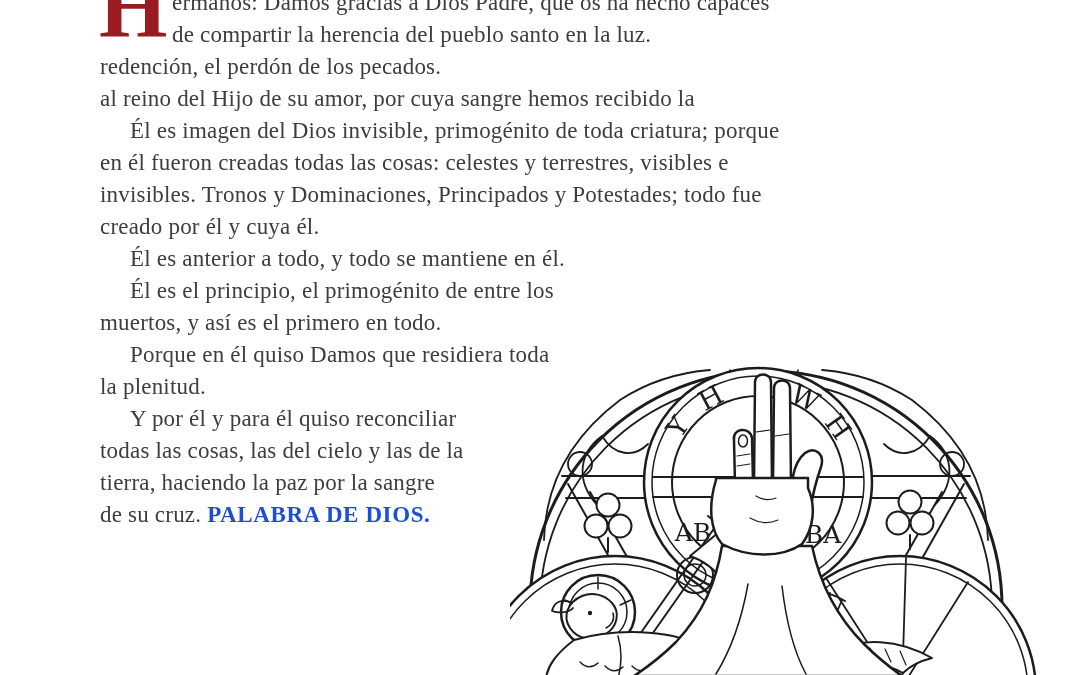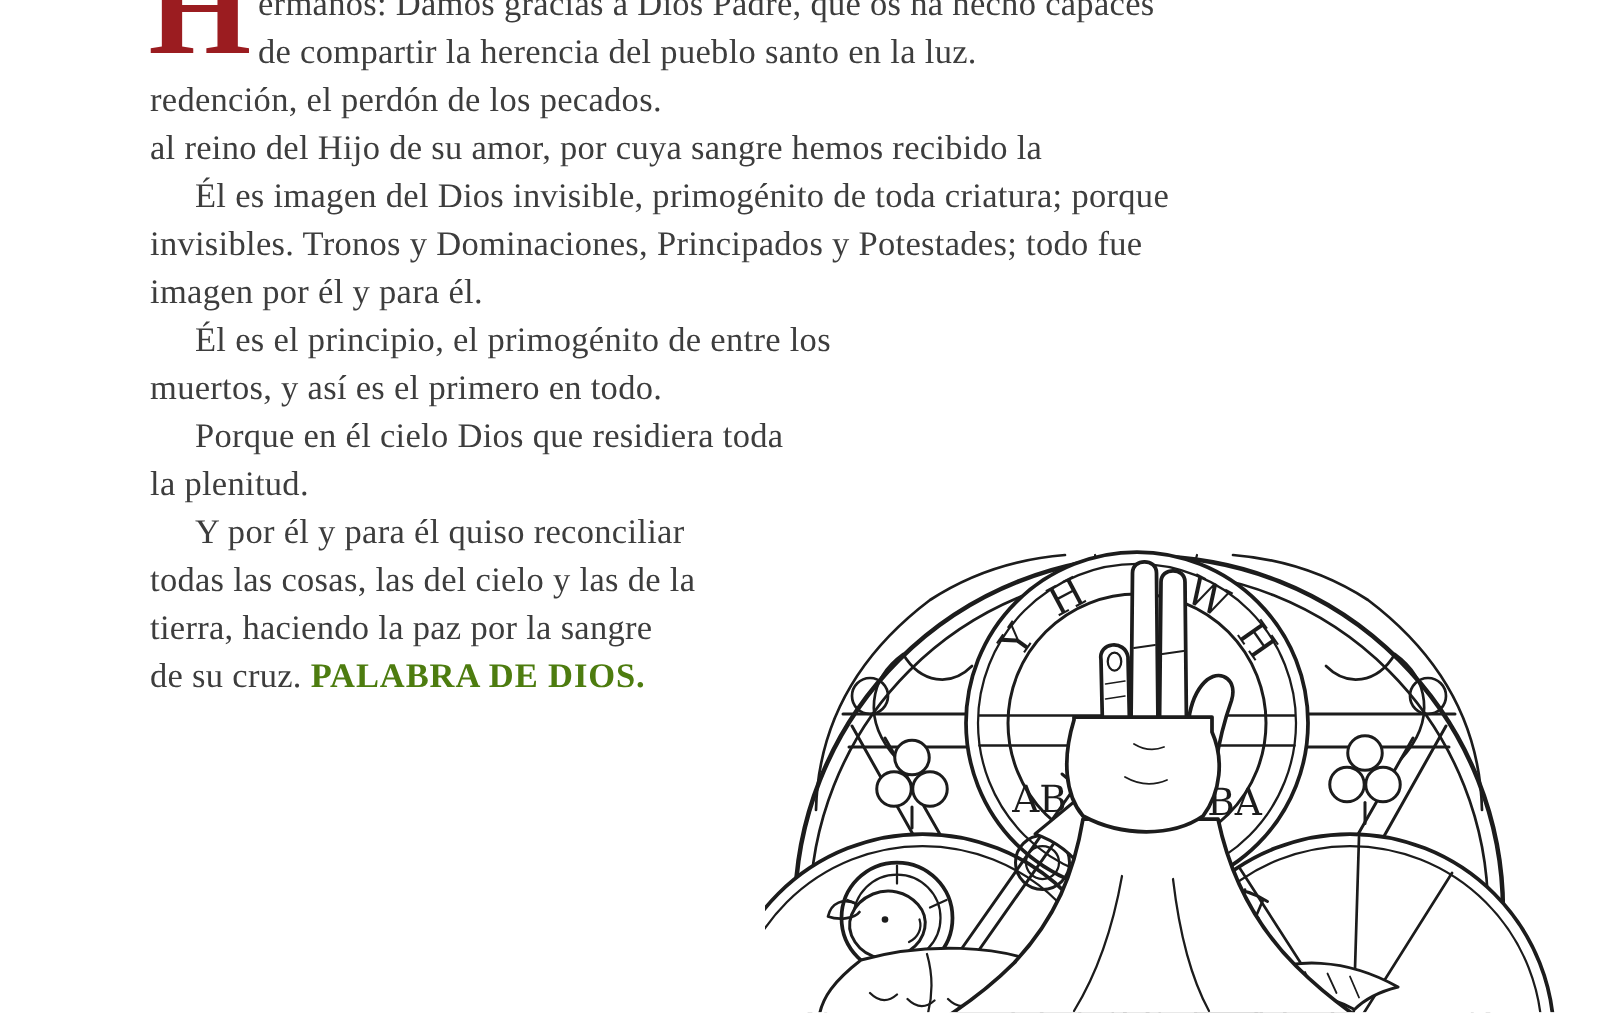--- a/index.html
+++ b/index.html
@@ -5,45 +5,47 @@
   html,body{margin:0;padding:0;background:#fff;}
   .page{position:relative;width:1080px;height:675px;background:#ffffff;overflow:hidden;
         font-family:"Liberation Serif",serif;}
   .textcol{position:absolute;left:100px;top:-13px;width:920px;color:#3d3d3d;
            font-size:23px;line-height:32px;letter-spacing:0.2px;}
   .line{white-space:nowrap;height:32px;}
   .line.ind{padding-left:30px;}
   .line.dc{padding-left:72px;}
   .dropcap{position:absolute;left:99px;top:-37px;font-size:88px;line-height:1;
            font-weight:bold;color:#9b1c20;font-family:"Liberation Serif",serif;}
-  .palabra{color:#4d7c0f;font-weight:bold;letter-spacing:0.6px;}
+  .palabra{color:#1d4ed8;font-weight:bold;letter-spacing:0.6px;}
   .illus{position:absolute;left:510px;top:360px;width:570px;height:315px;}
   .illus *{vector-effect:none;}
   .ln{stroke:#1c1c1c;fill:none;stroke-linecap:round;stroke-linejoin:round;}
   .lnw{stroke:#1c1c1c;fill:#ffffff;stroke-linecap:round;stroke-linejoin:round;}
   .glyph{fill:#1c1c1c;font-family:"DejaVu Serif",serif;text-anchor:middle;}
 </style>
 </head>
 <body>
 
 <div class="page">
 
   <div class="dropcap">H</div>
 
   <div class="textcol">
     <div class="line dc">ermanos: Damos gracias a Dios Padre, que os ha hecho capaces</div>
     <div class="line dc">de compartir la herencia del pueblo santo en la luz.</div>
     <div class="line">redención, el perdón de los pecados.</div>
     <div class="line">al reino del Hijo de su amor, por cuya sangre hemos recibido la</div>
     <div class="line ind">Él es imagen del Dios invisible, primogénito de toda criatura; porque</div>
+    <div class="line">en él fueron creadas todas las cosas: celestes y terrestres, visibles e</div>
     <div class="line">invisibles. Tronos y Dominaciones, Principados y Potestades; todo fue</div>
-    <div class="line">imagen por él y para él.</div>
+    <div class="line">creado por él y cuya él.</div>
+    <div class="line ind">Él es anterior a todo, y todo se mantiene en él.</div>
     <div class="line ind">Él es el principio, el primogénito de entre los</div>
     <div class="line">muertos, y así es el primero en todo.</div>
-    <div class="line ind">Porque en él cielo Dios que residiera toda</div>
+    <div class="line ind">Porque en él quiso Damos que residiera toda</div>
     <div class="line">la plenitud.</div>
     <div class="line ind">Y por él y para él quiso reconciliar</div>
     <div class="line">todas las cosas, las del cielo y las de la</div>
     <div class="line">tierra, haciendo la paz por la sangre</div>
     <div class="line"><span>de su cruz.</span> <span class="palabra">PALABRA DE DIOS.</span></div>
   </div>
 
   <svg class="illus" viewBox="0 0 570 315" role="img" aria-label="Stained-glass style line drawing: hand of blessing inside a circle inscribed YHWH and AB BA, with Lamb of God carrying a banner and a descending dove">
 
     <g>

